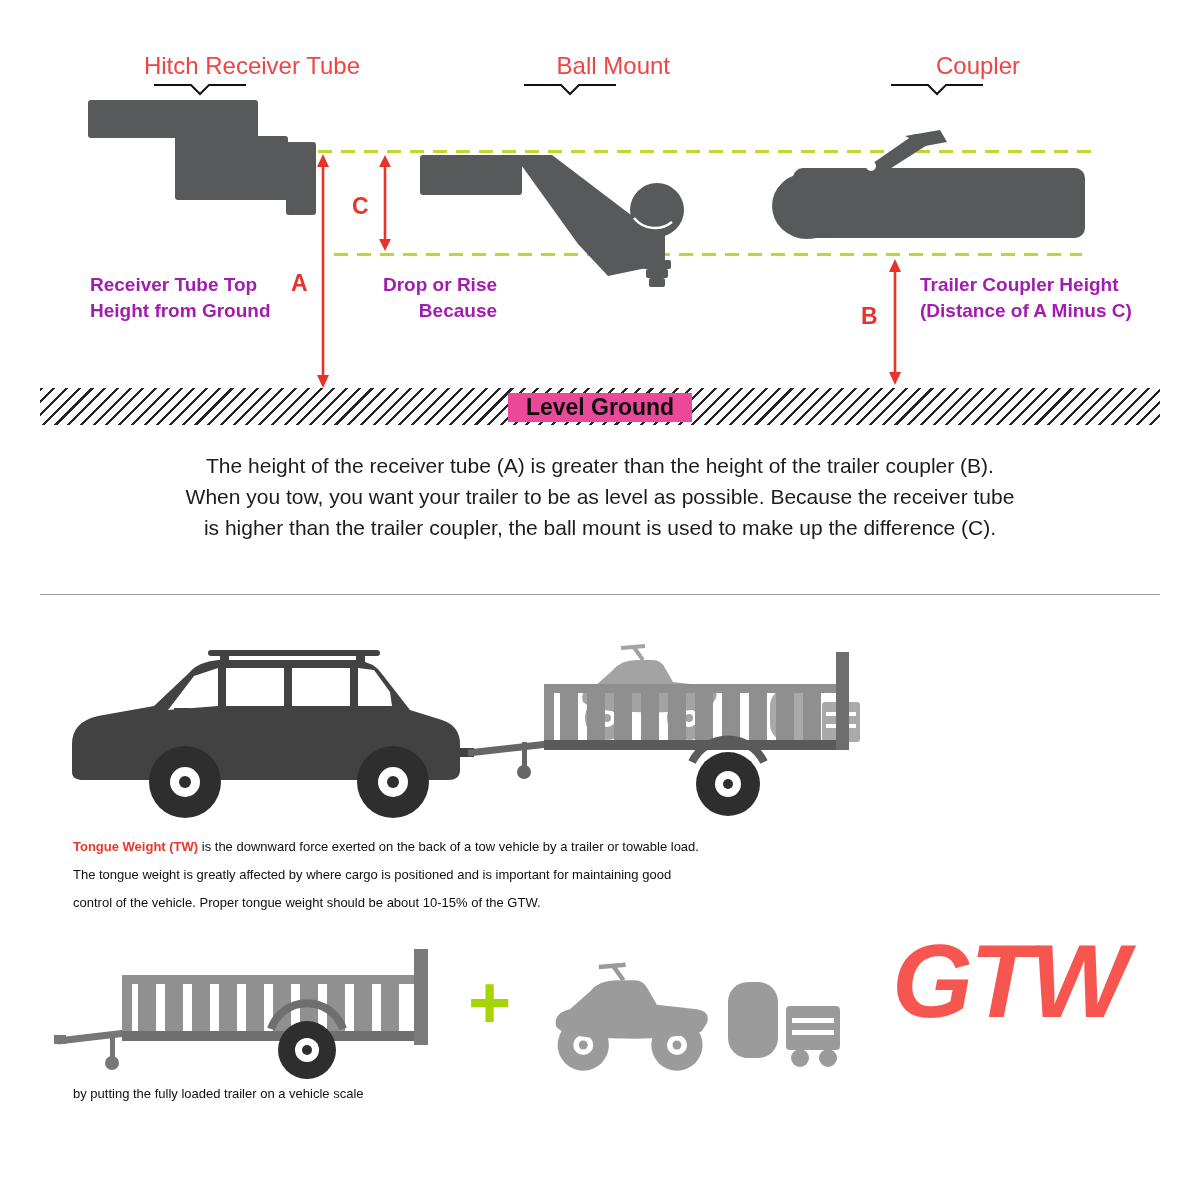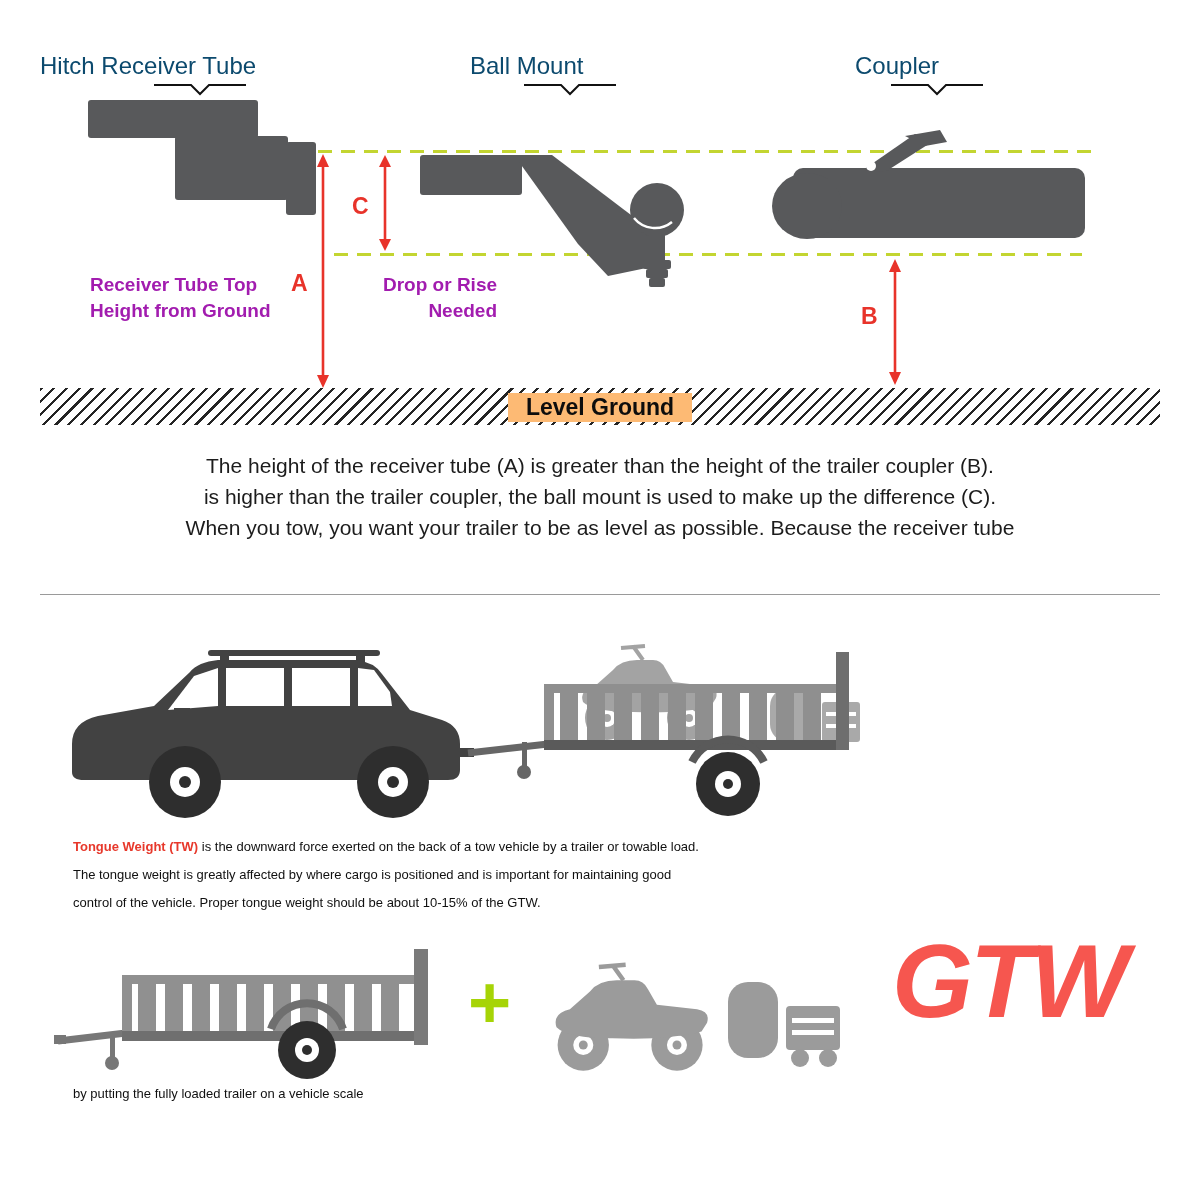--- a/index.html
+++ b/index.html
@@ -2,30 +2,30 @@
 <html><head>
 <meta charset="utf-8">
 <style>
   html,body{margin:0;padding:0;background:#fff;}
   .canvas{
     position:relative;width:1200px;height:1200px;background:#fff;overflow:hidden;
     font-family:"Liberation Sans", sans-serif;color:#1a1a1a;
   }
   .abs{position:absolute;}
   
-  .part-label{font-size:24px;font-weight:500;color:#0c4a6e;text-align:left;}
+  .part-label{font-size:24px;font-weight:500;color:#ef4444;text-align:right;}
   
   .meas{font-size:19px;font-weight:bold;color:#a21caf;line-height:26px;}
   .marker{font-size:23px;font-weight:bold;color:#e8332a;}
   
   .dash-line{height:3px;background:repeating-linear-gradient(90deg,#c3d531 0 14px,transparent 14px 23px);}
   
   .ground{background:repeating-linear-gradient(135deg,#242424 0px,#242424 2.2px,#ffffff 2.2px,#ffffff 9px);}
   .ground-label-wrap{text-align:center;}
-  .ground-label{display:inline-block;background:#fdba74;padding:1px 18px;font-size:23px;font-weight:bold;color:#0d0d0d;}
+  .ground-label{display:inline-block;background:#ec4899;padding:1px 18px;font-size:23px;font-weight:bold;color:#0d0d0d;}
   
   .explain{width:1200px;text-align:center;font-size:21px;line-height:31px;color:#1c1c1c;}
   .divider{height:1px;background:#9a9a9a;}
   
   .acronym{font-style:italic;font-weight:800;color:#f6564f;letter-spacing:-3px;line-height:1;}
   
   .para{font-size:13px;line-height:28px;color:#101010;}
   .red-term{color:#e7382b;font-weight:bold;}
   .plus{font-size:74px;font-weight:bold;color:#a6d406;line-height:1;}
 </style>
@@ -102,32 +102,36 @@
   <div class="abs marker" style="left:352px;top:193px;">C</div>
   <div class="abs marker" style="left:291px;top:270px;">A</div>
   <div class="abs marker" style="left:861px;top:303px;">B</div>
 
   <div class="abs meas" style="left:90px;top:272px;">
     <div>Receiver Tube Top</div>
     <div>Height from Ground</div>
   </div>
   <div class="abs meas" style="left:383px;top:272px;text-align:right;">
     <div>Drop or Rise</div>
-    <div>Needed</div>
+    <div>Because</div>
+  </div>
+  <div class="abs meas" style="left:920px;top:272px;width:250px;">
+    <div>Trailer Coupler Height</div>
+    <div>(Distance of A Minus C)</div>
   </div>
 
   <div class="abs ground" style="left:40px;top:388px;width:1120px;height:37px;"></div>
   <div class="abs ground-label-wrap" style="left:40px;top:393px;width:1120px;">
     <span class="ground-label">Level Ground</span>
   </div>
 
   <div class="abs explain" style="left:0px;top:450px;text-align:center;">
     <div>The height of the receiver tube (A) is greater than the height of the trailer coupler (B).</div>
+    <div>When you tow, you want your trailer to be as level as possible. Because the receiver tube</div>
     <div>is higher than the trailer coupler, the ball mount is used to make up the difference (C).</div>
-    <div>When you tow, you want your trailer to be as level as possible. Because the receiver tube</div>
   </div>
 
   <div class="abs divider" style="left:40px;top:594px;width:1120px;"></div>
 
   <svg class="abs" style="left:58px;top:622px;" width="820" height="218" viewBox="0 0 820 218">
 
     <g fill="#424242">
       <rect x="150" y="28" width="172" height="6" rx="3"></rect>
       <rect x="162" y="33" width="9" height="7"></rect>
       <rect x="298" y="33" width="9" height="7"></rect>

